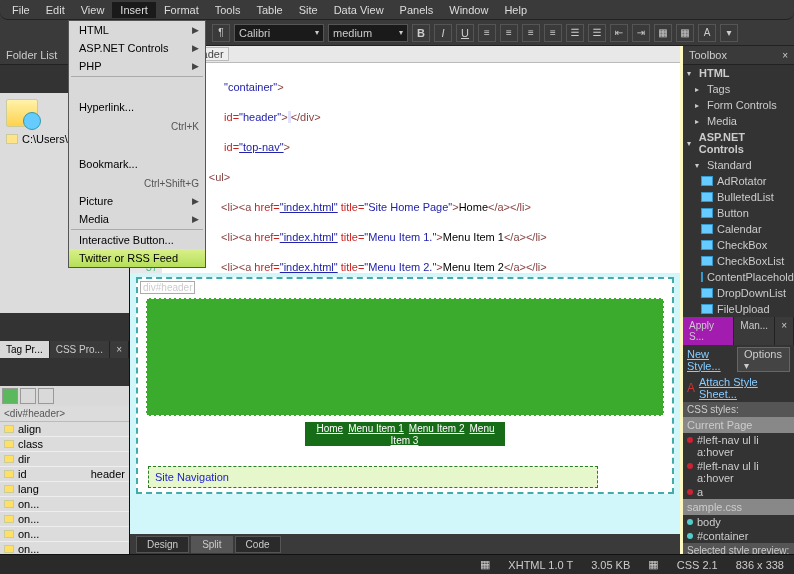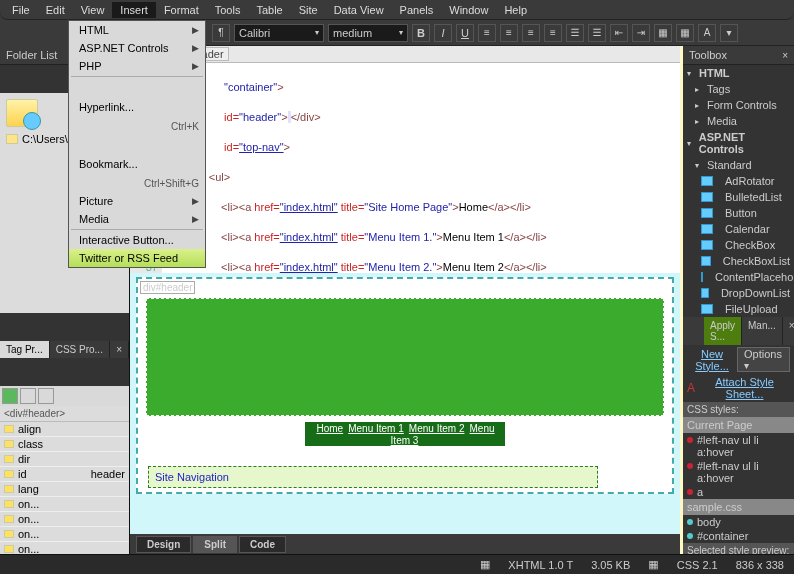--- a/index.html
+++ b/index.html
@@ -35,41 +35,41 @@
   .code-area { flex:0 0 210px; background:#fff; font-family:Consolas,monospace; font-size:11px; color:#000; overflow:auto; position:relative; }
   .gutter { position:absolute; left:0; top:0; bottom:0; width:32px; background:#e8e8e8; color:#5b8; text-align:right; padding:2px 4px 0 0; line-height:15px; font-size:10px;}
   .codebody { margin-left:34px; padding:2px 2px; line-height:15px; white-space:pre; }
   .kw-tag { color:#844; }
   .kw-attr { color:#c22; }
   .kw-str { color:#22a; }
   .kw-link { text-decoration:underline; }
   .kw-txt { color:#000; }
   .crumb { background:#e8e8e8; color:#444; font-size:10px; padding:2px 6px; border-bottom:1px solid #bbb; }
   .design-area { flex:1; background:#d1f7fb; overflow:auto; position:relative; }
-  .view-tabs { height:20px; background:#3a3a3a; display:flex; align-items:center; padding:0 6px; gap:2px;font-weight:bold; }
+  .view-tabs { height:20px; background:#3a3a3a; display:flex; align-items:center; padding:0 6px; gap:2px; }
   .view-tabs span { padding:2px 10px; color:#ccc; background:#2a2a2a; border:1px solid #555; font-size:10px;}
   .view-tabs span.on { background:#555; }
   .design-inner { background:#fff; border:2px dashed #4aa; margin:4px 6px 6px 6px; }
   .hdr-sel { font-size:10px; background:#fff; border:1px solid #aaa; padding:0 2px; display:inline-block; margin:2px;}
   .greenblock { background:#3bab2e; border:1px dashed #fff; height:118px; margin:2px 8px; }
   .greenmenu { background:#176c17; margin:6px auto 6px auto; width:200px; text-align:center; }
   .greenmenu a { color:#fff; font-size:10px; text-decoration:underline; padding:0 1px; }
   .sidenav { border:1px dashed #2a7a2a; margin:20px 0 4px 10px; width:450px; padding:4px 6px; background:#e6f7cc; }
   .sidenav span { color:#22c; font-size:11px; }
   .right-col { width:114px; background:#333; display:flex; flex-direction:column; border-left:3px solid #fef9c3; }
   .toolbox-body { background:#333; color:#ccc; }
   .toolbox-body .cat { display:flex; align-items:center; gap:4px; padding:2px 4px; font-size:11px;}
   .toolbox-body .cat .arr { font-size:8px; width:8px; }
-  .toolbox-body .item { padding:2px 4px 2px 18px; display:flex; align-items:center; gap:12px; font-size:10px;}
+  .toolbox-body .item { padding:2px 4px 2px 18px; display:flex; align-items:center; gap:4px; font-size:10px;}
   .toolbox-body .iicn { width:12px; height:10px; background:#6cf; border:1px solid #39c; display:inline-block; }
   .apply-body { background:#333; color:#ccc; font-size:10px; }
   .apply-tabs { display:flex; background:#3a3a3a; }
   .apply-tabs span { padding:3px 6px; border-right:1px solid #222; font-size:10px;}
-  .apply-tabs span.on { background:#4d7c0f;margin-left:21px; }
-  .link { color:#8cf; text-decoration:underline;text-align:center; }
+  .apply-tabs span.on { background:#a21caf; }
+  .link { color:#8cf; text-decoration:underline; }
   .apply-row { padding:2px 4px; display:flex; justify-content:space-between; align-items:center;}
   .opts { border:1px solid #666; padding:0 6px; background:#444; font-size:10px;}
   .css-list div { padding:1px 4px 1px 14px; position:relative;}
   .css-list div::before { content:""; position:absolute; left:4px; top:4px; width:6px; height:6px; border-radius:50%; background:#c23; }
   .css-list div.blue::before { background:#5cc; }
   .section-lbl { background:#555; padding:2px 4px; font-size:10px;}
   .statusbar { position:absolute; left:0; right:0; bottom:0; height:20px; background:#2a2a2a; color:#ccc; font-size:10px; display:flex; align-items:center; justify-content:flex-end; padding:0 6px; gap:10px; border-top:1px solid #111;}
   .statusbar span { padding:0 4px; }
   .folder-icn { width:32px; height:28px; margin:2px; display:inline-block;
     background:linear-gradient(#fff2aa,#ffd24d); border:1px solid #cc9; border-radius:2px; position:relative;}

